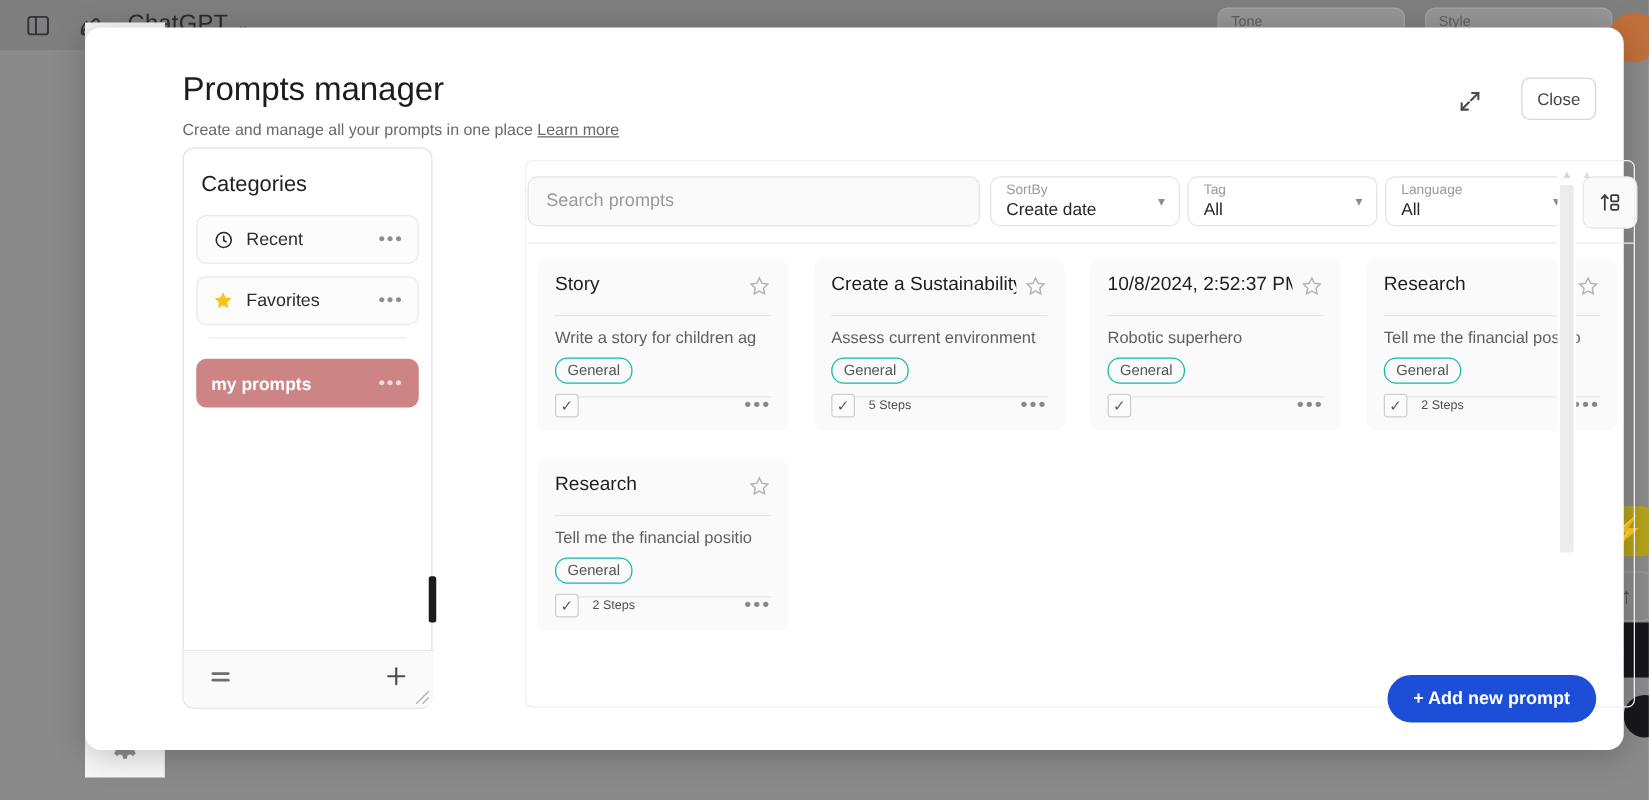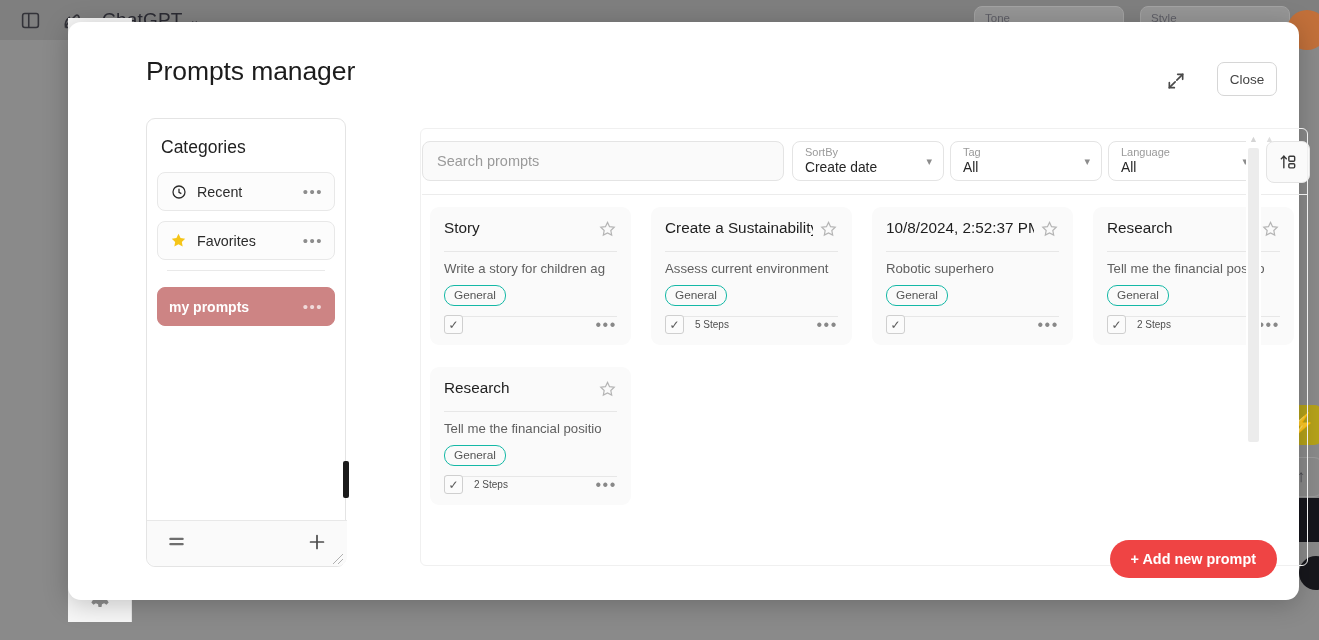--- a/index.html
+++ b/index.html
@@ -88,21 +88,21 @@
   
   #sb{position:absolute;right:38px;top:110px;width:15px;height:430px;background:#fff;}
   #sb-up,#sb-dn{width:15px;height:14px;display:flex;align-items:center;justify-content:center;color:#d4d4d4;font-size:9px;}
   #sb-dn{position:absolute;bottom:0;}
   #sb-thumb{position:absolute;top:16px;width:11px;left:2px;height:294px;background:#ececec;border-radius:2px;}
   #sb-outer{position:absolute;right:22px;top:110px;width:15px;height:430px;}
   #sb-outer .a{width:15px;height:14px;display:flex;align-items:center;justify-content:center;color:#dedede;font-size:9px;}
   #sb-outer .b{position:absolute;bottom:0;width:15px;height:14px;display:flex;align-items:center;justify-content:center;color:#dedede;font-size:9px;}
   #content-border{position:absolute;left:352px;top:106px;width:888px;height:438px;border:1px solid #f0f0f0;border-radius:6px;box-sizing:border-box;pointer-events:none;}
 
-  #add-btn{position:absolute;right:22px;bottom:22px;height:38px;padding:0 21px;border-radius:19px;background:#ef4444;color:#fff;font-size:14.4px;font-weight:bold;display:flex;align-items:center;justify-content:center;cursor:pointer;}
+  #add-btn{position:absolute;right:22px;bottom:22px;height:38px;padding:0 21px;border-radius:19px;background:#1d4ed8;color:#fff;font-size:14.4px;font-weight:bold;display:flex;align-items:center;justify-content:center;cursor:pointer;}
 </style>
 </head>
 <body>
 
 <div id="bg-app">
   <div id="bg-topbar">
     <span class="bg-ico">
       <svg width="21" height="21" viewBox="0 0 24 24" fill="none" stroke="currentColor" stroke-width="1.8">
           <rect x="3" y="4" width="18" height="16" rx="2.5"></rect>
           <line x1="10" y1="4" x2="10" y2="20"></line>
@@ -229,20 +229,24 @@
   <div id="rail-version">
     <span>v7.0.4</span>
     <span>⚡</span>
   </div>
 </div>
 
 <div id="dialog">
 
   <div id="dlg-head">
     <div id="dlg-title">Prompts manager</div>
+    <div id="dlg-sub">
+      <span>Create and manage all your prompts in one place</span>
+      <a href="#">Learn more</a>
+    </div>
   </div>
 
   <div id="expand-btn">
     <svg width="20" height="20" viewBox="0 0 24 24" fill="none" stroke="currentColor" stroke-width="2" stroke-linecap="round">
         <path d="M14 4h6v6"></path>
         <path d="M20 4l-7 7"></path>
         <path d="M10 20H4v-6"></path>
         <path d="M4 20l7-7"></path>
       </svg>
   </div>

